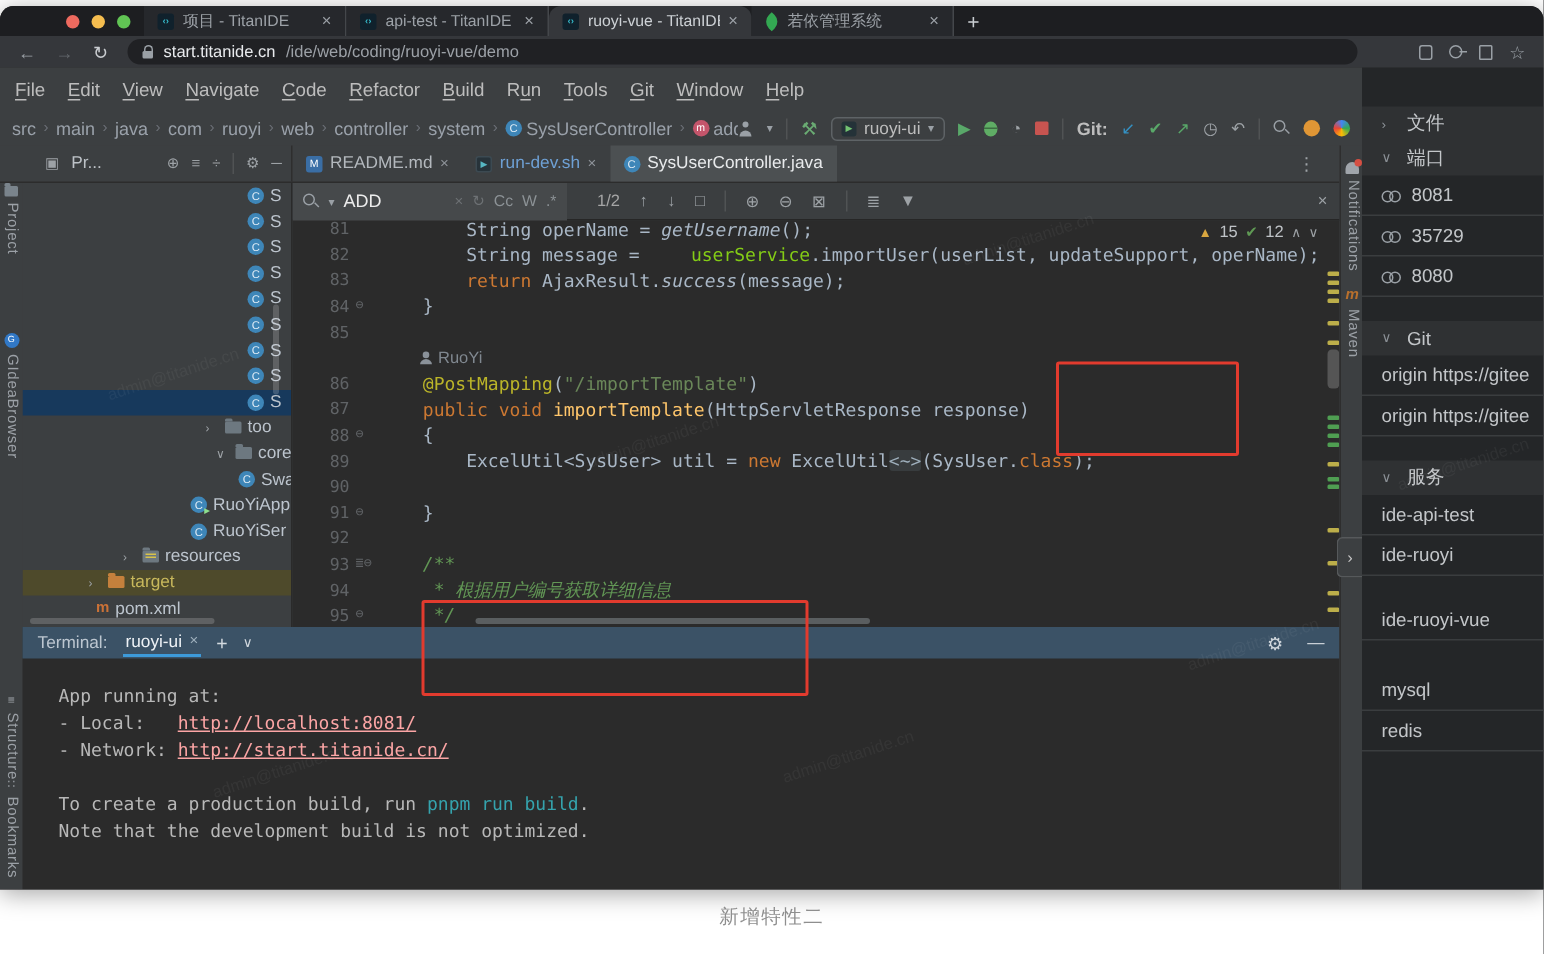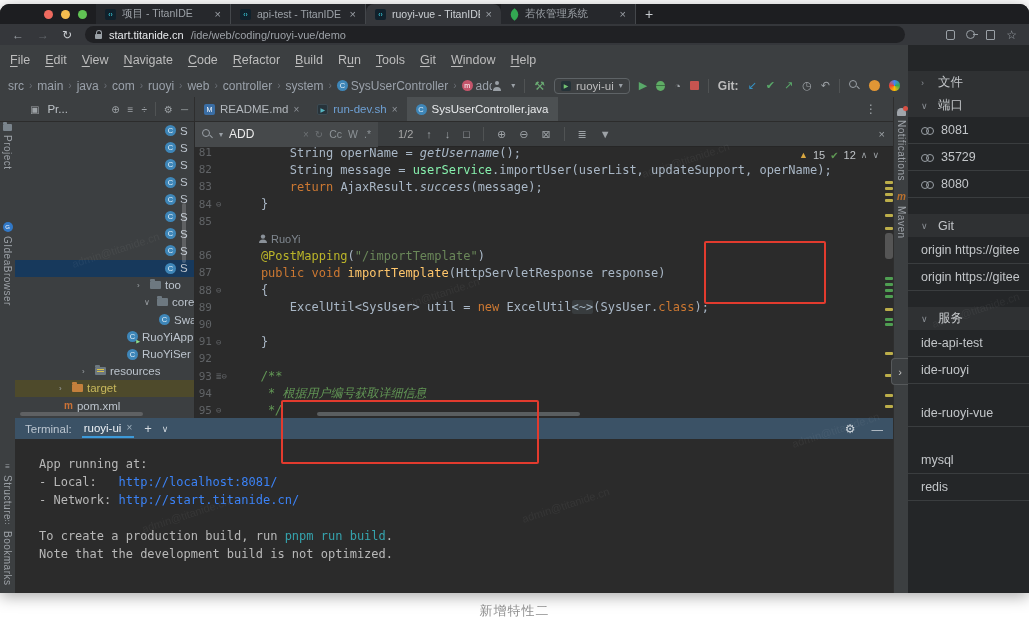--- a/index.html
+++ b/index.html
@@ -126,30 +126,30 @@
   .findbar{position:absolute;left:0;top:0;right:0;height:25px;background:#3b3e40;border-bottom:1px solid #262626;
            display:flex;align-items:center;z-index:5;font-size:11px;color:#9da2a6;}
   .ffield{width:183px;height:25px;background:#46494b;display:flex;align-items:center;gap:6px;padding:0 7px;flex:none;}
   .fquery{color:#ececec;font-size:12px;flex:1;}
   .fmut{color:#6d7174;font-size:10px;}
   .ftog{color:#8c9296;font-size:10.5px;}
   .fmid{display:flex;gap:13px;margin-left:20px;align-items:center;}
   .fcount{color:#a6a6a6;}
   .fic{color:#9da2a6;font-size:11px;}
   .fclose{margin-left:auto;margin-right:8px;color:#9da2a6;font-size:11px;}
-  .code{position:absolute;left:0;top:22px;right:10px;font-family:"DejaVu Sans Mono",monospace;}
+  .code{position:absolute;left:0;top:22px;right:10px;font-family:"DejaVu Sans Mono",monospace;padding-left:21px;}
   .crow{height:17.2px;display:flex;align-items:center;}
   .ln{width:17px;flex:none;text-align:right;color:#606366;font-size:11px;}
   .gi{width:20px;flex:none;color:#606366;font-size:9px;padding-left:4px;}
   .ct{white-space:pre;font-size:12px;color:#a9b7c6;}
   .c-def{color:#a9b7c6;}
   .c-kw{color:#cc7832;}
   .c-str{color:#6a8759;}
   .c-ann{color:#bbb529;}
-  .c-field{color:#86efac;}
+  .c-field{color:#84cc16;margin-left:27px;}
   .c-mdecl{color:#ffc66b;margin-top:28px;}
   .c-cmt{color:#629755;font-style:italic;}
   .c-it{color:#a9b7c6;font-style:italic;}
   .c-fold{color:#9fb0bd;background:#383c3e;border-radius:2px;}
   .c-hint{background:#4b4e50;color:#9ba0a4;border-radius:7px;padding:0 4px;font-size:10.5px;}
   .inlay{margin-left:64px;color:#808890;font-size:11px;display:inline-flex;gap:4px;align-items:center;
          font-family:"Liberation Sans","DejaVu Sans",sans-serif;}
   .inspect{position:absolute;top:27px;right:14px;display:flex;gap:5px;align-items:center;
            font-size:11px;color:#bfc3c7;z-index:6;}
   .warnic{color:#d9a740;font-size:9px;}
@@ -166,21 +166,21 @@
   .termbar{height:21px;background:#3b5266;display:flex;align-items:center;padding:0 10px;gap:10px;
            font-size:11.5px;color:#bcc6d0;}
   .termtab{color:#eef2f6;border-bottom:2px solid #3d9ad9;padding:2px 2px 2px;display:flex;gap:5px;align-items:center;}
   .termtab .x{color:#9fb0bd;font-size:10px;}
   .tplus{font-size:13px;color:#d3dae0;}
   .tdd{font-size:9px;color:#d3dae0;}
   .tright{margin-left:auto;display:flex;gap:16px;align-items:center;color:#cfd6dc;}
   .termbody{padding:16px 0 0 24px;font-family:"DejaVu Sans Mono",monospace;font-size:12px;
             line-height:18px;color:#b8b8b8;}
   .tline{white-space:pre;}
-  .tlink{color:#3b82f6;margin-top:12px;}
+  .tlink{color:#fca5a5;text-decoration:underline;margin-top:12px;}
   .tcmd{color:#35a3ad;}
   
   .rpanel{position:absolute;left:908px;top:0;right:0;height:548px;background:#242628;overflow:hidden;
           padding-top:26px;z-index:10;}
   .ph{height:23px;background:#2f3133;display:flex;align-items:center;gap:8px;padding:0 13px;
       color:#c3c6c9;font-size:12.5px;}
   .ph .pchev{color:#8b9096;font-size:9px;width:9px;}
   .pi{height:27px;display:flex;align-items:center;gap:8px;padding:0 13px;color:#c3c6c9;font-size:12.5px;
       border-bottom:1px solid #3a3d3f;white-space:nowrap;overflow:hidden;}
   .pi.psub{color:#d6d9dc;}

